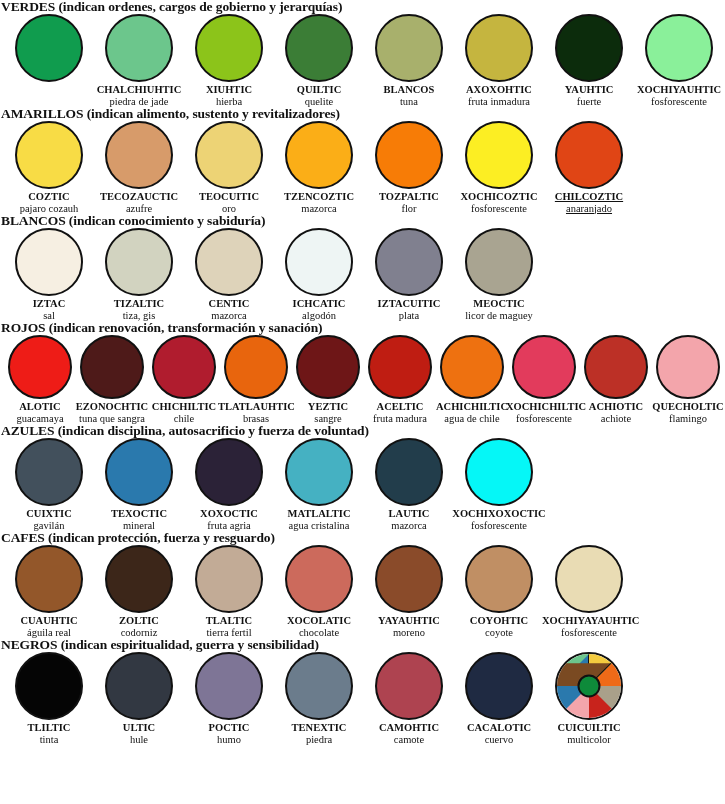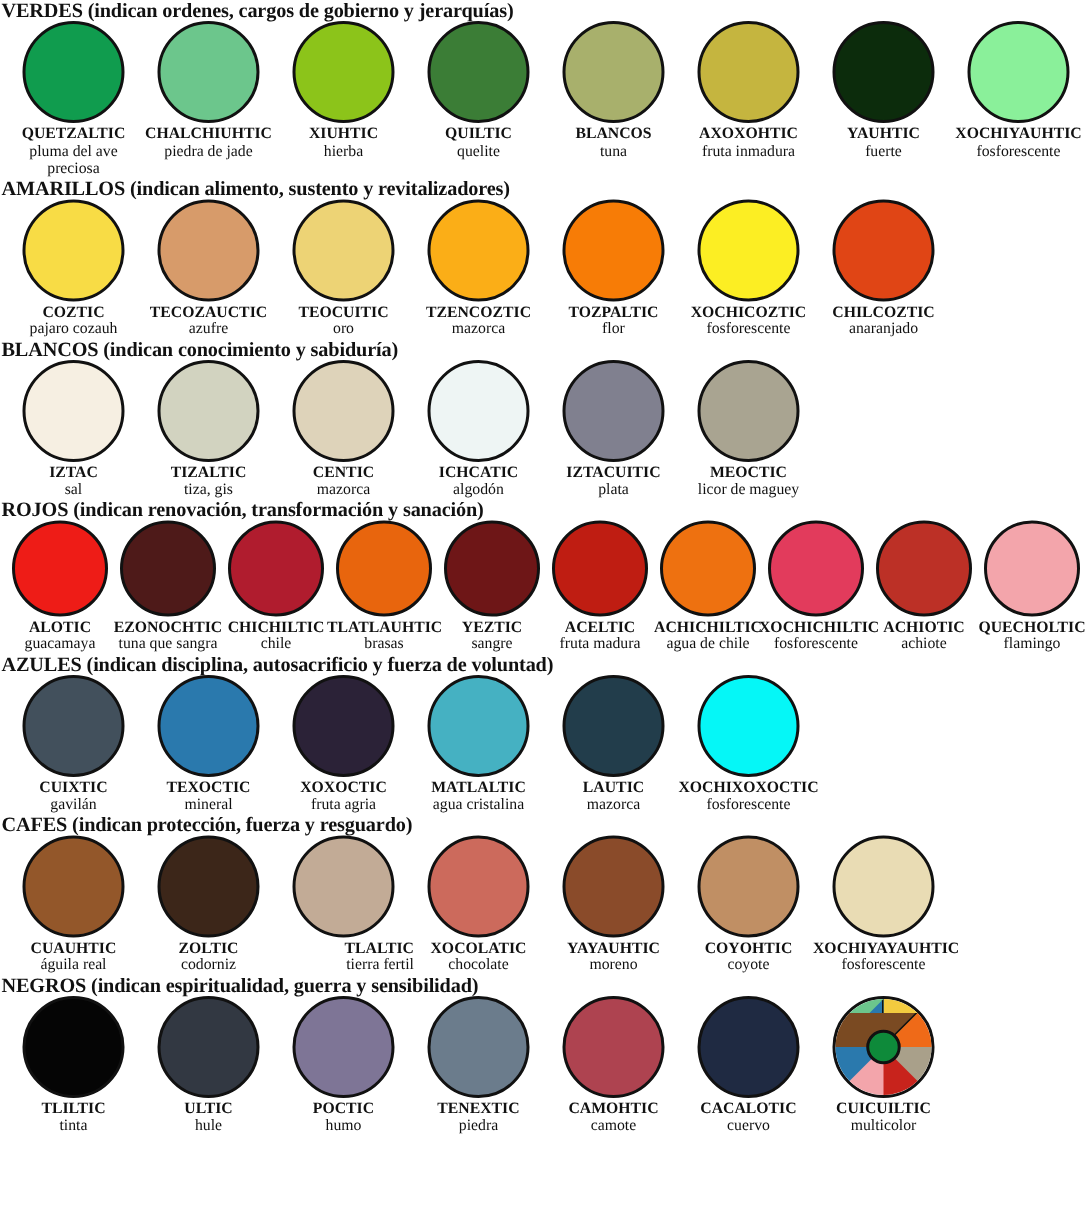--- a/index.html
+++ b/index.html
@@ -108,24 +108,20 @@
 </style>
 </head>
 <body>
 
 <div id="sheet">
     <div class="section" style="margin-bottom: 0px;">
       <div class="section-header"><span class="cat">VERDES</span><span class="desc">  (indican ordenes, cargos de gobierno y jerarquías)</span></div>
       <div class="swatch-row">
         <div class="swatch" style="width: 90px;">
           <div class="disc" style="width: 68px; height: 68px; background: rgb(16, 156, 78);"></div>
-          <div class="labels" style="width: 94px;">
-            <span class="name">QUETZALTIC</span>
-            <span class="meaning">pluma del ave preciosa</span>
-          </div>
         </div>
         <div class="swatch" style="width: 90px;">
           <div class="disc" style="width: 68px; height: 68px; background: rgb(108, 198, 140);"></div>
           <div class="labels" style="width: 94px;">
             <span class="name">CHALCHIUHTIC</span>
             <span class="meaning">piedra de jade</span>
           </div>
         </div>
         <div class="swatch" style="width: 90px;">
           <div class="disc" style="width: 68px; height: 68px; background: rgb(140, 196, 26);"></div>
@@ -209,21 +205,21 @@
             <span class="meaning">flor</span>
           </div>
         </div>
         <div class="swatch" style="width: 90px;">
           <div class="disc" style="width: 68px; height: 68px; background: rgb(252, 238, 35);"></div>
           <div class="labels" style="width: 94px;">
             <span class="name">XOCHICOZTIC</span>
             <span class="meaning">fosforescente</span>
           </div>
         </div>
-        <div class="swatch" style="width: 90px;">
+        <div class="swatch" style="width: 90px; text-decoration: underline;">
           <div class="disc" style="width: 68px; height: 68px; background: rgb(224, 69, 21);"></div>
           <div class="labels" style="width: 94px;">
             <span class="name">CHILCOZTIC</span>
             <span class="meaning">anaranjado</span>
           </div>
         </div>
       </div>
     </div>
     <div class="section" style="margin-bottom: 0px;">
       <div class="section-header"><span class="cat">BLANCOS</span><span class="desc"> (indican conocimiento y sabiduría)</span></div>
@@ -406,21 +402,21 @@
         </div>
         <div class="swatch" style="width: 90px;">
           <div class="disc" style="width: 68px; height: 68px; background: rgb(60, 38, 25);"></div>
           <div class="labels" style="width: 94px;">
             <span class="name">ZOLTIC</span>
             <span class="meaning">codorniz</span>
           </div>
         </div>
         <div class="swatch" style="width: 90px;">
           <div class="disc" style="width: 68px; height: 68px; background: rgb(194, 171, 150);"></div>
-          <div class="labels" style="width: 94px; text-align: right;">
+          <div class="labels" style="width: 94px;">
             <span class="name">TLALTIC</span>
             <span class="meaning">tierra fertil</span>
           </div>
         </div>
         <div class="swatch" style="width: 90px;">
           <div class="disc" style="width: 68px; height: 68px; background: rgb(204, 106, 92);"></div>
           <div class="labels" style="width: 94px;">
             <span class="name">XOCOLATIC</span>
             <span class="meaning">chocolate</span>
           </div>

